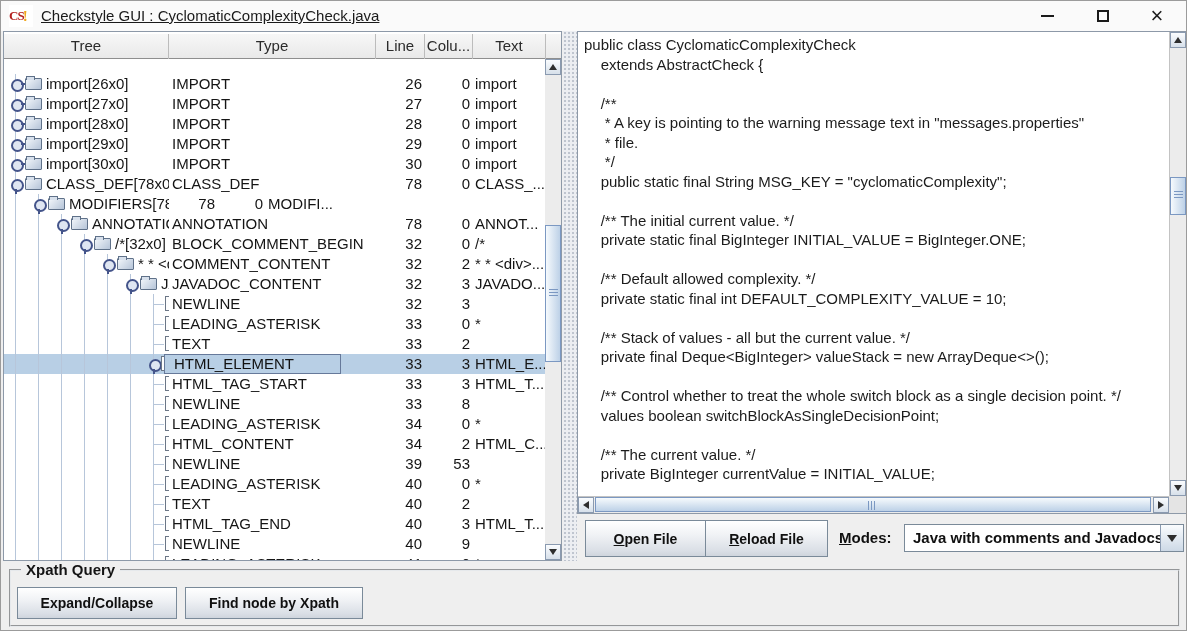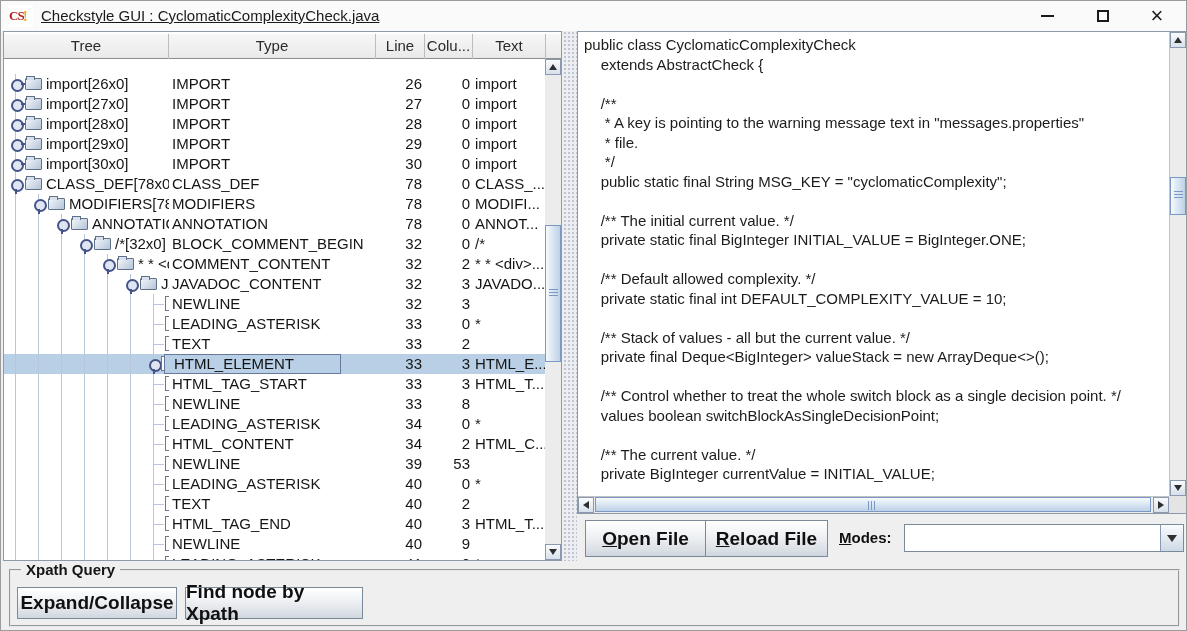--- a/index.html
+++ b/index.html
@@ -77,21 +77,21 @@
   
   .code-pane{position:absolute;left:576px;top:30px;width:610px;height:483px;background:#fff;border:1px solid #8d99a8;}
   .code-view{position:absolute;left:1px;top:0px;width:588px;height:464px;overflow:hidden;padding:3px 0 0 5px;}
   .code-line{font-size:15px;line-height:19.5px;color:#1c1c1c;white-space:pre;}
   .code-vscroll{position:absolute;right:0;top:0;width:17px;height:464px;background:#ececec;border-left:1px solid #c3c3c3;}
   .code-hscroll{position:absolute;left:0;bottom:0;width:591px;height:17px;background:#ececec;border-top:1px solid #c3c3c3;}
   .code-corner{position:absolute;right:0;bottom:0;width:17px;height:17px;background:#e4e4e4;}
 
   
   .btn{background:linear-gradient(#ffffff,#f0f2f5 40%,#dadfe6 85%,#cfd5dd);border:1px solid #7a8a99;
-       color:#101010;font-weight:bold;font-size:19px;display:flex;align-items:center;justify-content:center;cursor:default;}
+       color:#101010;font-weight:bold;font-size:14px;display:flex;align-items:center;justify-content:center;cursor:default;}
   .controls-row{position:absolute;left:576px;top:513px;width:611px;height:47px;background:#efefef;}
   .btn-open{position:absolute;left:8px;top:6px;width:121px;height:37px;}
   .btn-reload{position:absolute;left:128px;top:6px;width:123px;height:37px;}
   .modes-label{position:absolute;left:262px;top:0;height:47px;line-height:47px;font-weight:bold;font-size:15px;color:#101010;}
   .mn{text-decoration:underline;}
   .combo{position:absolute;left:327px;top:10px;width:280px;height:28px;background:#fff;border:1px solid #7a8a99;}
   .combo-text{position:absolute;left:8px;top:0;height:26px;line-height:26px;font-weight:bold;font-size:15px;color:#101010;}
   .combo-arrow{position:absolute;right:0;top:0;width:23px;height:26px;border-left:1px solid #8a9ab0;
                background:linear-gradient(#fafcfe,#cdd9e6);display:flex;align-items:center;justify-content:center;}
   .combo-arrow .t{width:0;height:0;border-left:5px solid transparent;border-right:5px solid transparent;border-top:7px solid #2e2e2e;}
@@ -208,21 +208,20 @@
           <div class="tcell text-cell">CLASS_...</div>
         </div>
         <div class="trow">
           <div class="tcell tree-cell">
             <div class="guide" style="left: 11px;"></div>
             <div class="guide" style="left: 34px;"></div>
             <div class="handle expanded" style="left: 29px;"></div>
             <div class="folder" style="left: 44px;"></div>
             <div class="tlabel" style="left: 65px;">MODIFIERS[78x0]</div>
           </div>
-          <div class="tcell type-cell">MODIFIERS</div>
           <div class="tcell line-cell">78</div>
           <div class="tcell col-cell">0</div>
           <div class="tcell text-cell">MODIFI...</div>
         </div>
         <div class="trow">
           <div class="tcell tree-cell">
             <div class="guide" style="left: 11px;"></div>
             <div class="guide" style="left: 34px;"></div>
             <div class="guide" style="left: 57px;"></div>
             <div class="handle expanded" style="left: 52px;"></div>
@@ -592,20 +591,21 @@
     <div class="btn btn-open">
       <span><span class="mn">O</span><span>pen File</span></span>
     </div>
     <div class="btn btn-reload">
       <span><span class="mn">R</span><span>eload File</span></span>
     </div>
     <div class="modes-label">
       <span class="mn">M</span><span>odes:</span>
     </div>
     <div class="combo">
+      <div class="combo-text">Java with comments and Javadocs</div>
       <div class="combo-arrow">
           <div class="t"></div>
         </div>
     </div>
   </div>
 
   <div class="bottom">
     <div class="group">
       <div class="group-title">Xpath Query</div>
       <div class="btn btn-expand">Expand/Collapse</div>

